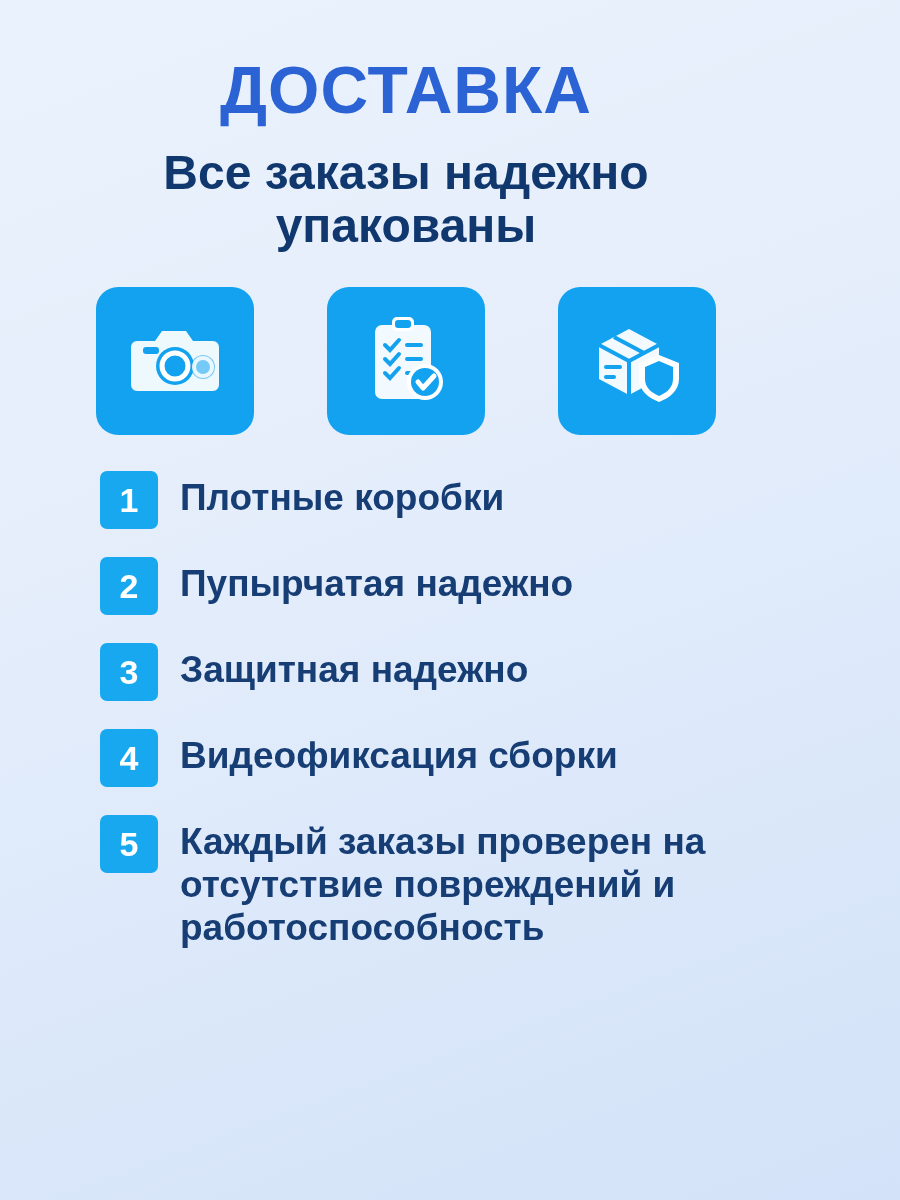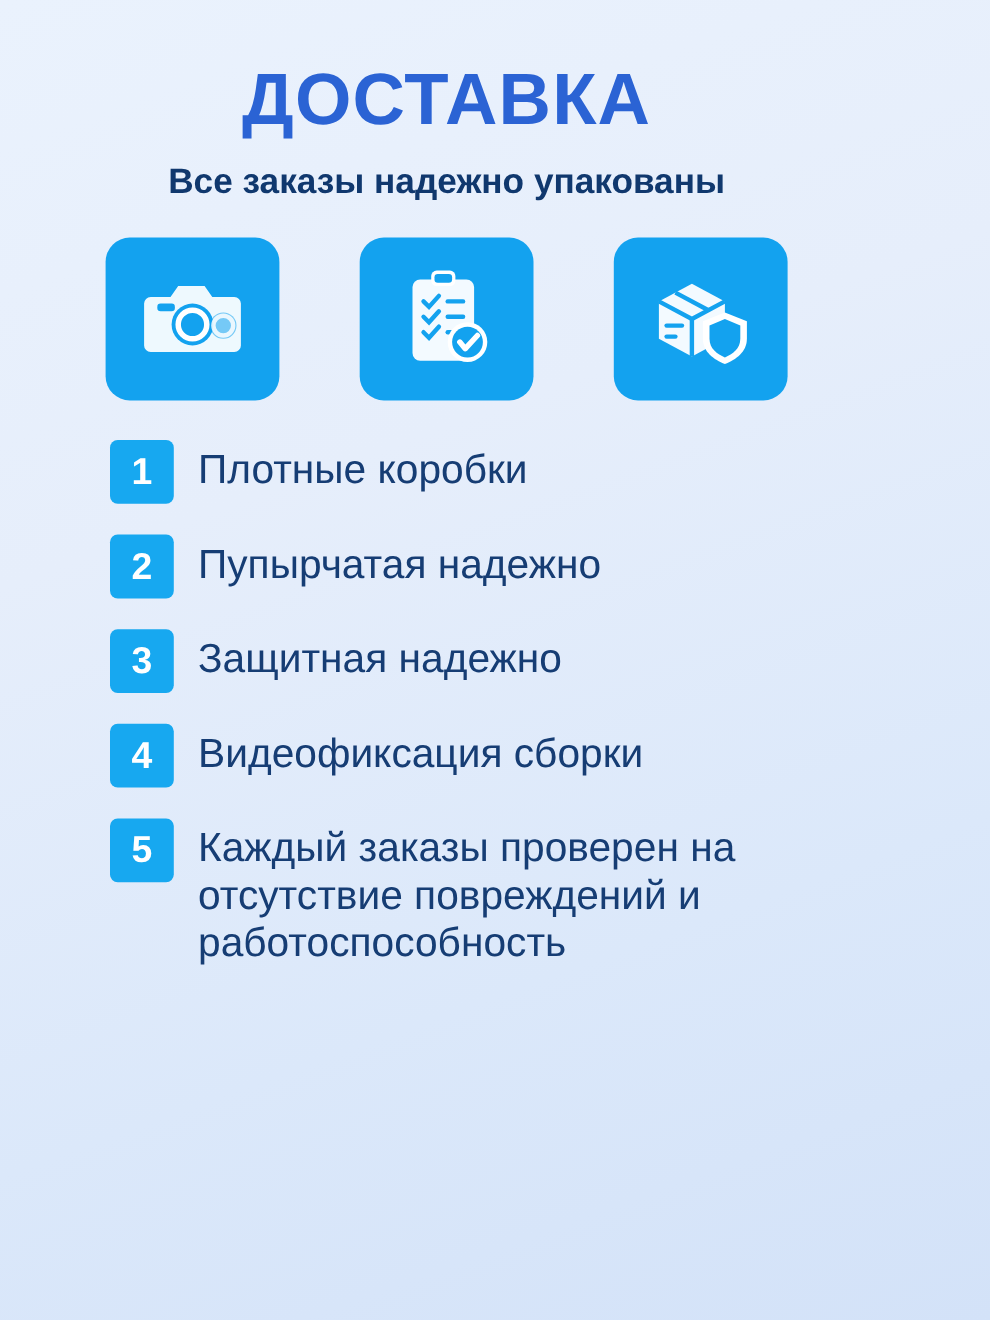--- a/index.html
+++ b/index.html
@@ -26,21 +26,21 @@
   .title {
     font-size: 66px;
     font-weight: bold;
     letter-spacing: 1px;
     color: #2b63d4;
     text-align: center;
     line-height: 1.05;
     margin: 0 0 22px 0;
   }
   .subtitle {
-    font-size: 32px;
+    font-size: 48px;
     font-weight: bold;
     color: #10386e;
     text-align: center;
     line-height: 1.1;
     margin: 0 0 34px 0;
   }
   .icons-row {
     display: flex;
     justify-content: center;
     gap: 73px;
@@ -81,21 +81,21 @@
     color: #ffffff;
     font-size: 34px;
     font-weight: bold;
     display: flex;
     align-items: center;
     justify-content: center;
     line-height: 1;
   }
   .item-text {
     font-size: 37px;
-    font-weight: normal;
+    font-weight: bold;
     color: #163d74;
     line-height: 1.16;
     padding-top: 6px;
     max-width: 600px;
   }
 </style>
 </head>
 <body>
 
 <div class="page">

